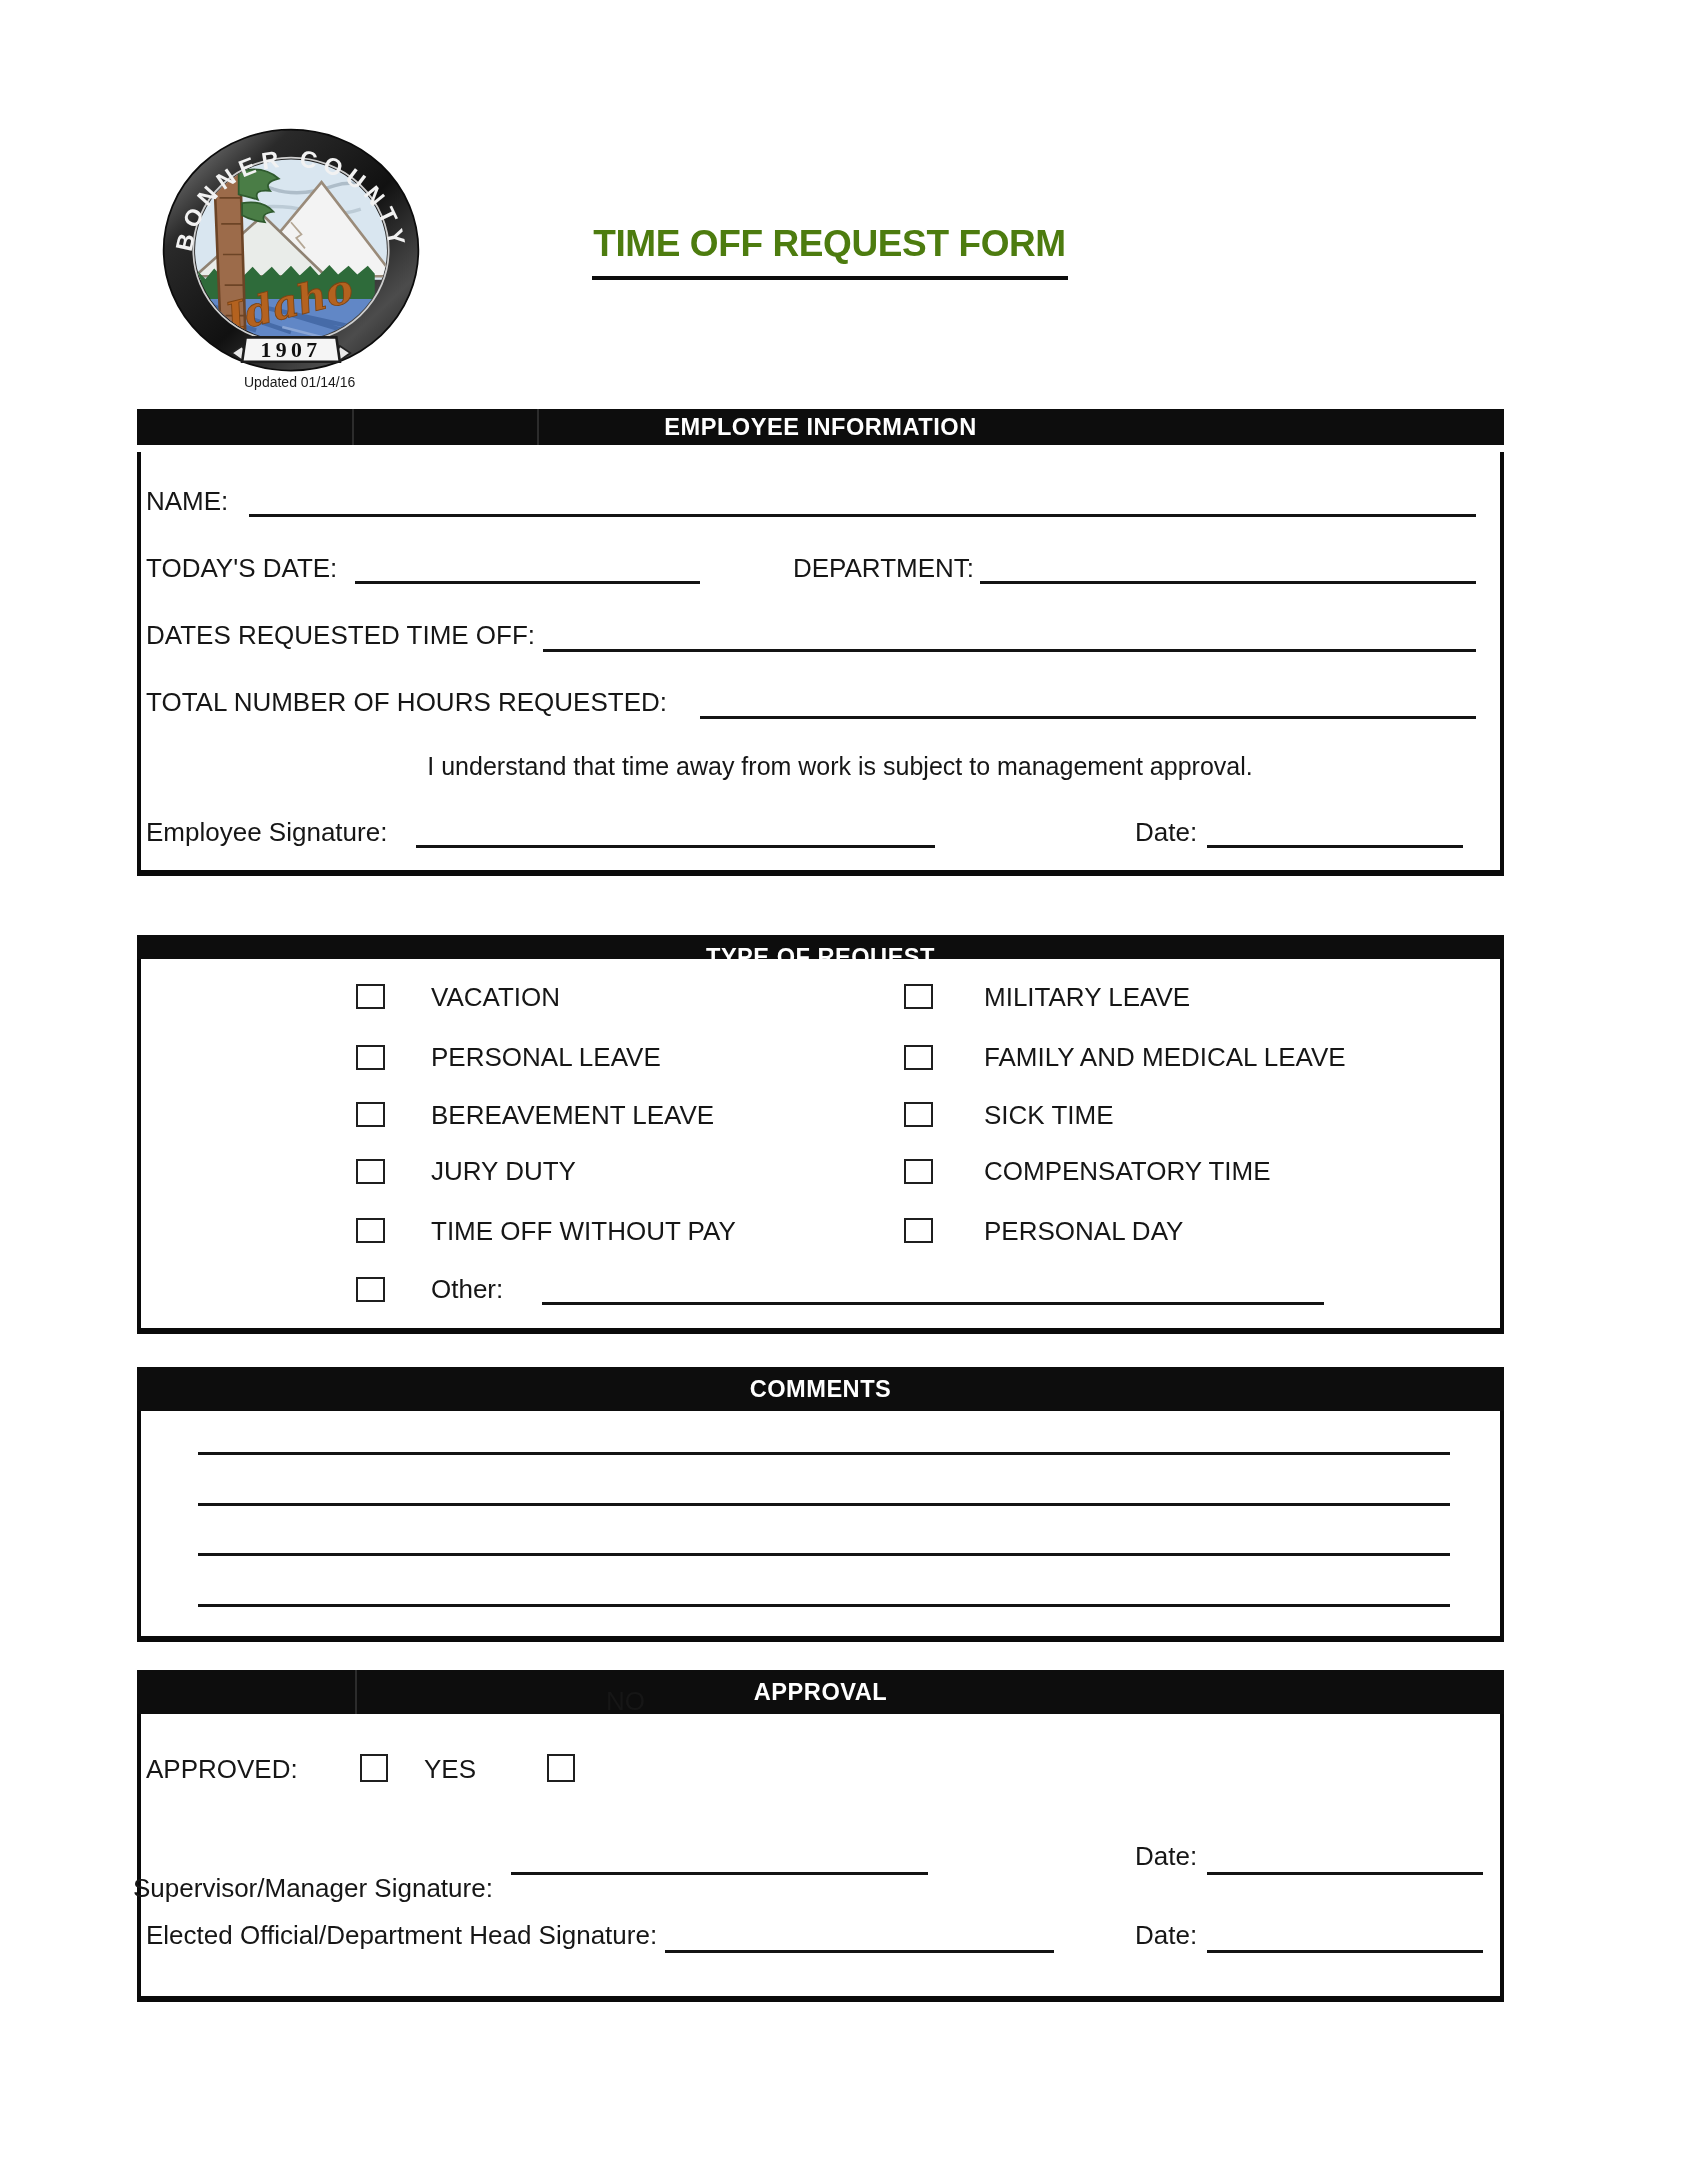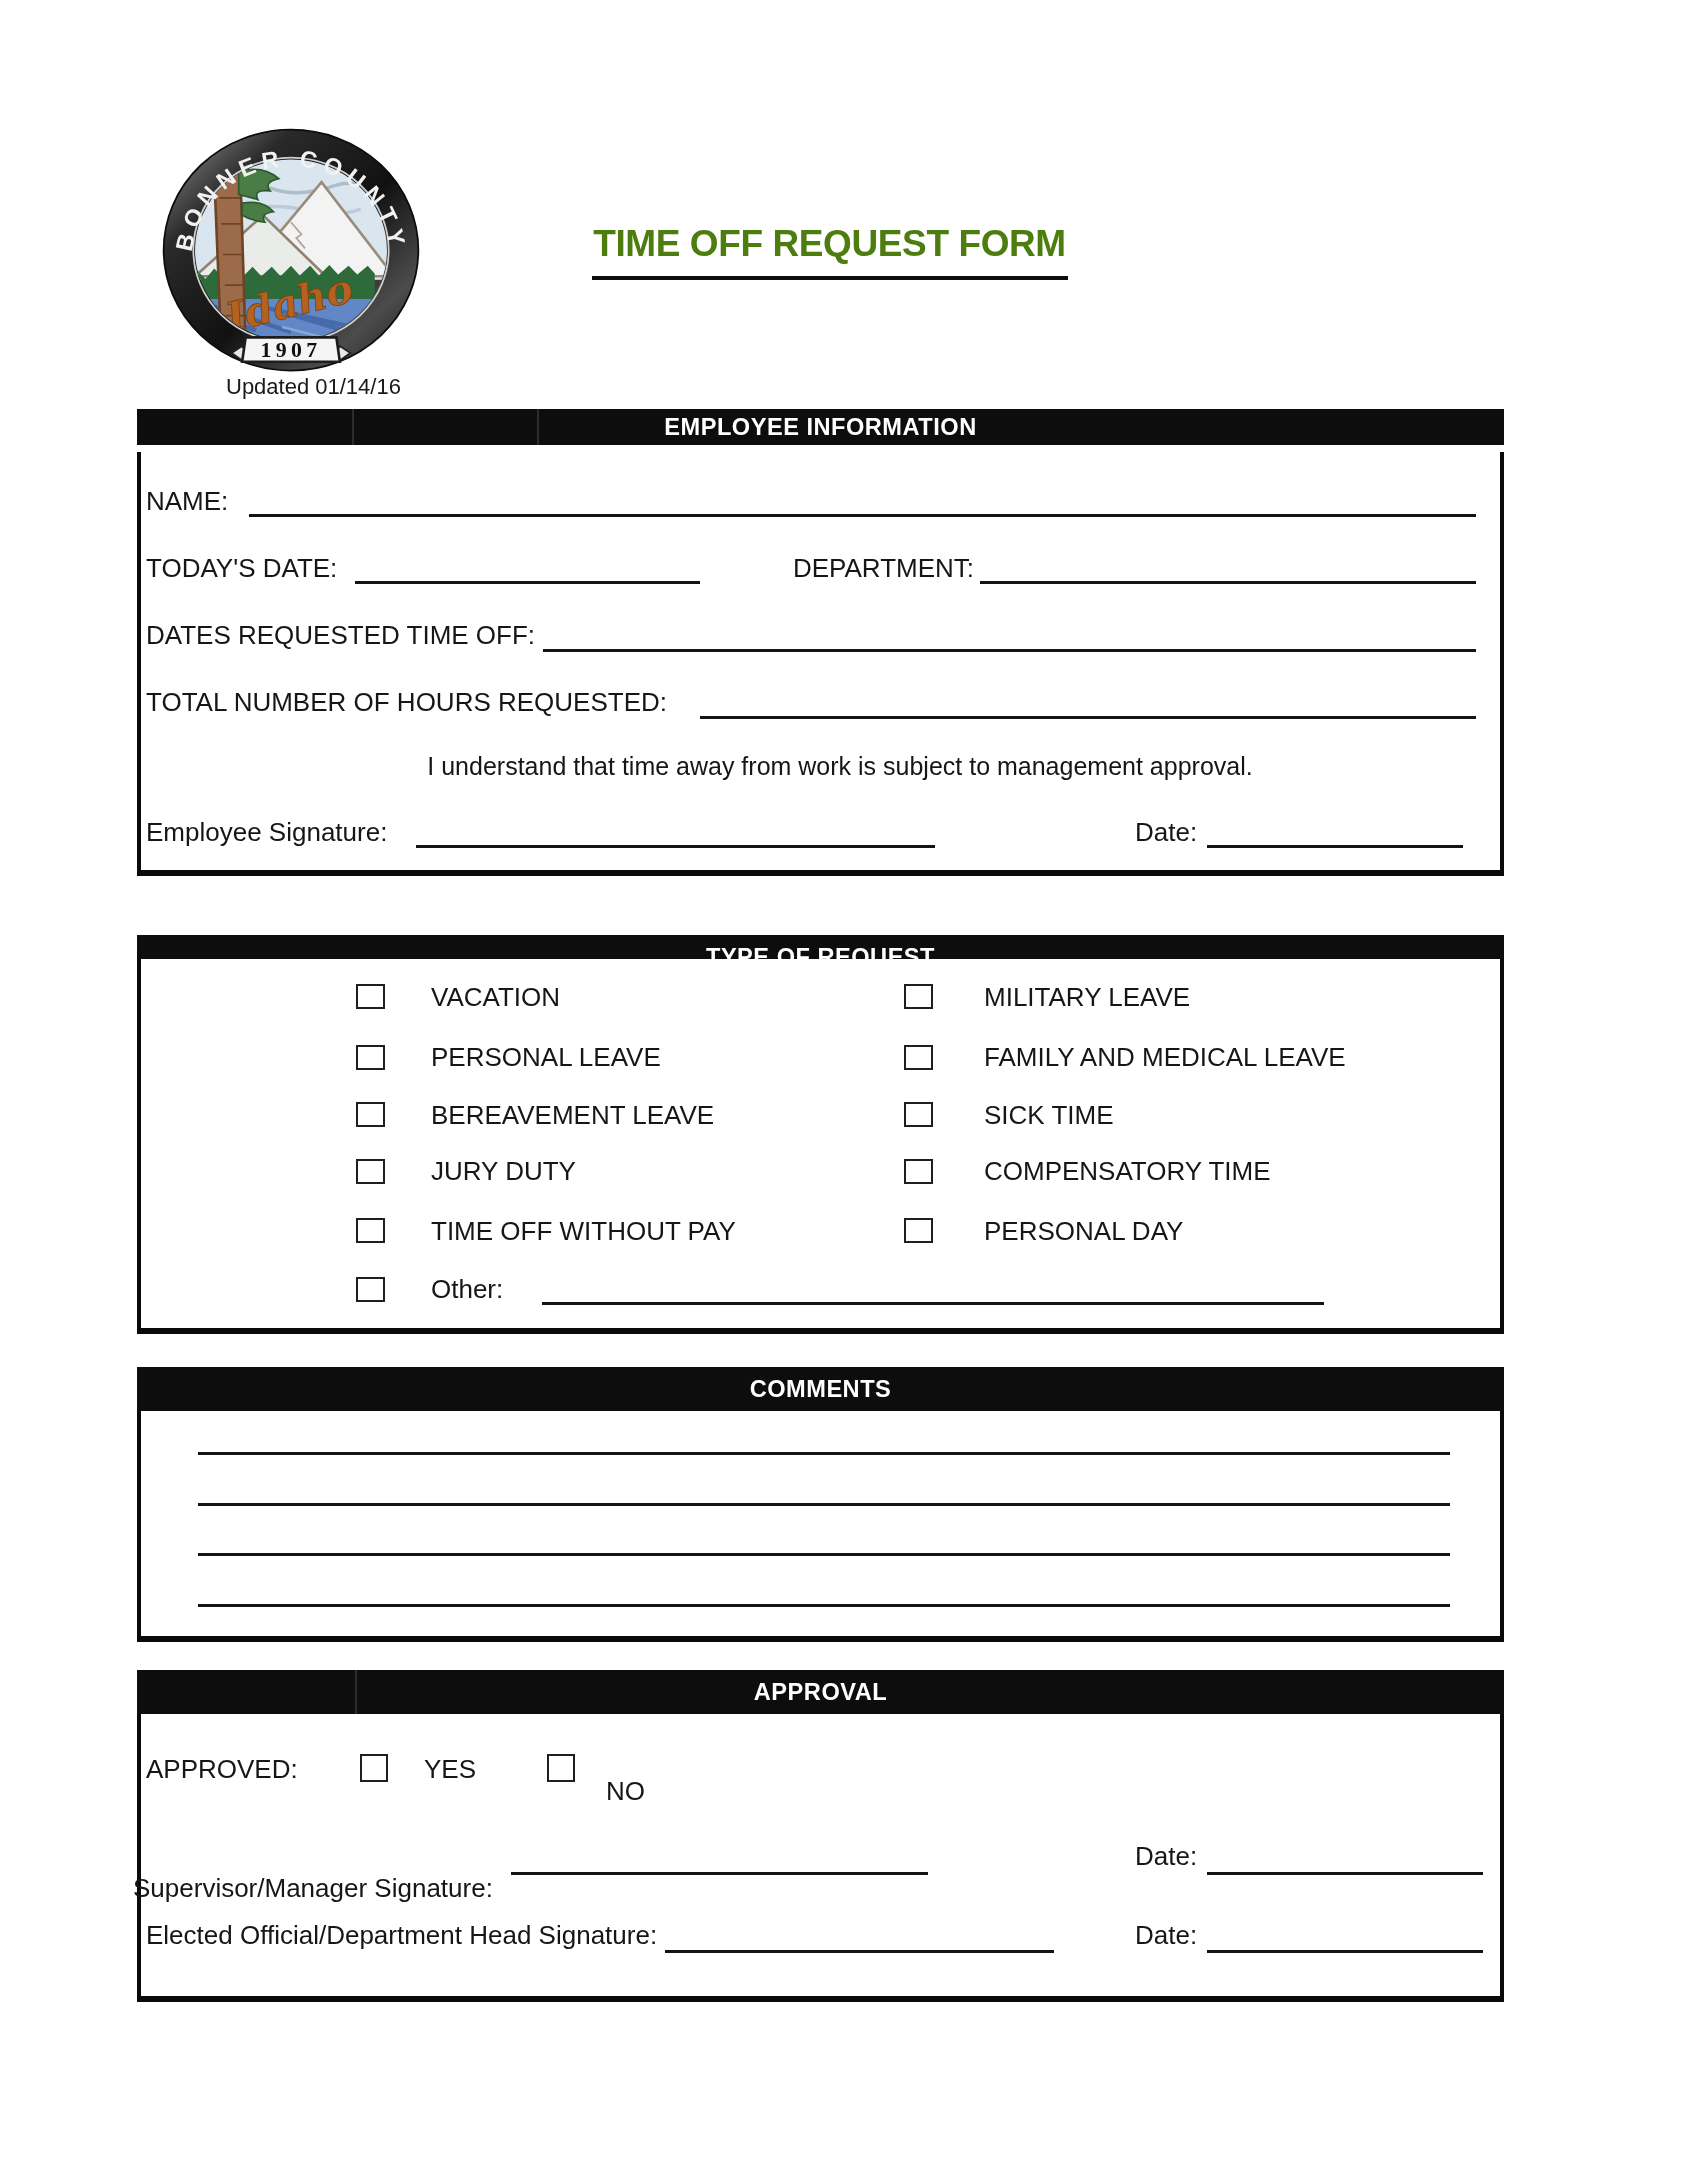--- a/index.html
+++ b/index.html
@@ -22,21 +22,21 @@
   .lbl { position:absolute; font-size:26px; line-height:31px; white-space:nowrap; color:#161616; }
   .center-note { position:absolute; left:137px; width:1367px; text-align:center; font-size:25px; line-height:31px; color:#161616; text-indent:39px; }
   .line { position:absolute; height:2.6px; background:#141414; }
   .thickline { position:absolute; height:3.5px; background:#0d0d0d; }
   .cb { position:absolute; width:24.5px; height:21px; border:2.6px solid #1f1f1f; background:#ffffff; }
   .cb2 { position:absolute; width:23.6px; height:23.6px; border:2.6px solid #1f1f1f; background:#ffffff; }
   #title {
     position:absolute; left:524px; width:611px; top:224px; text-align:center;
     font-size:37px; line-height:40px; font-weight:bold; letter-spacing:-0.4px; color:#4d7c0f;
   }
-  #updated { position:absolute; left:226px; top:374px; font-size:22px; color:#1a1a1a; }
+  #updated { position:absolute; left:244px; top:374px; font-size:14px; color:#1a1a1a; }
   #logo { position:absolute; left:160px; top:128px; }
 </style>
 </head>
 <body>
 
 <div id="page">
 
   <div id="logo">
     <svg width="262" height="253" viewBox="0 0 300 290">
       <defs>
@@ -169,21 +169,21 @@
   <div class="bar" style="top:1670px;">
     <div class="vsep" style="left:218px;"></div>
     <span>APPROVAL</span>
   </div>
   <div class="panel" style="top:1714px; height:288px;"></div>
 
   <div class="lbl" style="left:146px; top:1754px;">APPROVED:</div>
   <div class="cb2" style="left:360px; top:1754px;"></div>
   <div class="lbl" style="left:424px; top:1754px;text-align:right;">YES</div>
   <div class="cb2" style="left:547px; top:1754px;"></div>
-  <div class="lbl" style="left:606px; top:1776px;">NO</div>
+  <div class="lbl" style="left:606px; top:1686px;">NO</div>
 
   <div class="lbl" style="left:133px; top:1841px;margin-top:32px;">Supervisor/Manager Signature:</div>
   <div class="line" style="left:511px; top:1872px; width:417px;"></div>
   <div class="lbl" style="left:1135px; top:1841px;">Date:</div>
   <div class="line" style="left:1207px; top:1872px; width:276px;"></div>
 
   <div class="lbl" style="left:146px; top:1920px;">Elected Official/Department Head Signature:</div>
   <div class="line" style="left:665px; top:1950px; width:389px;"></div>
   <div class="lbl" style="left:1135px; top:1920px;">Date:</div>
   <div class="line" style="left:1207px; top:1950px; width:276px;"></div>

